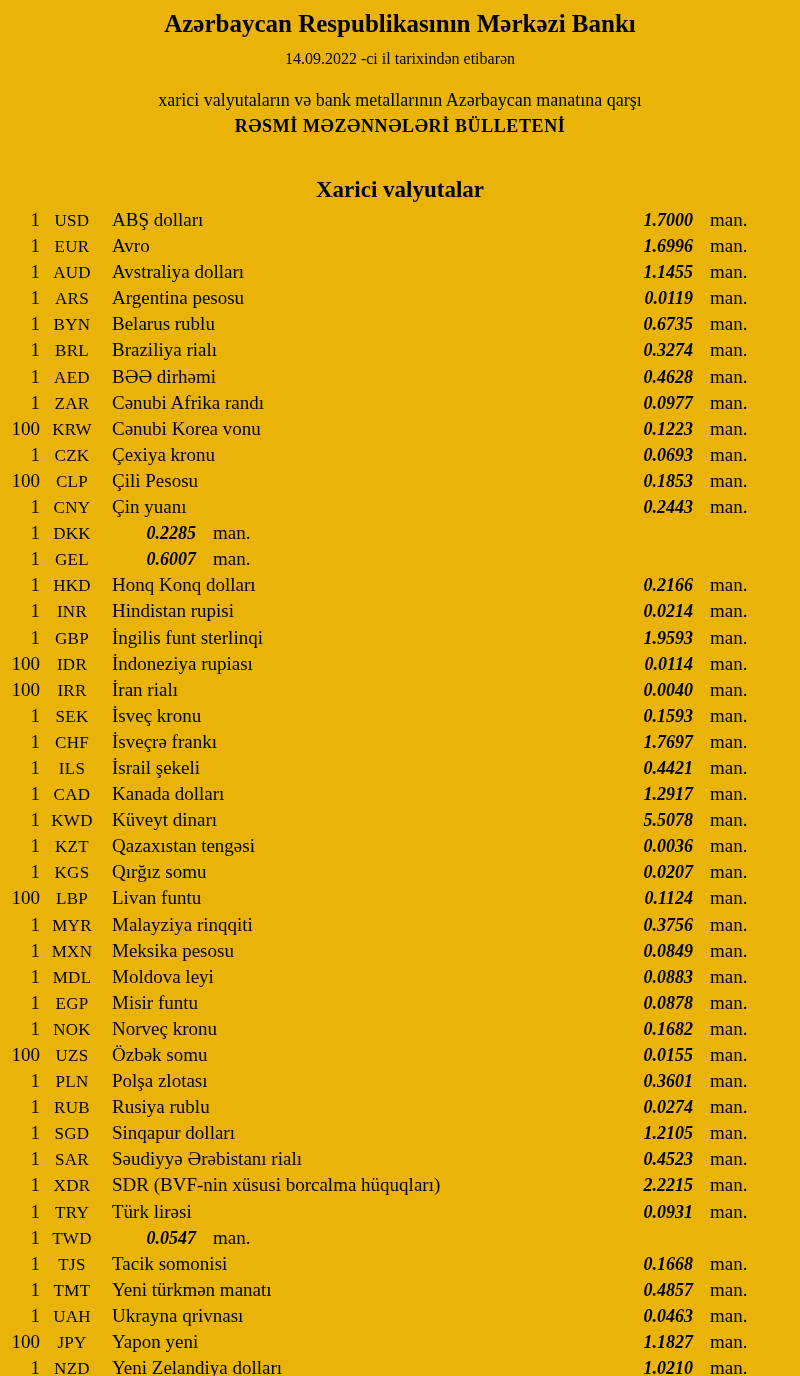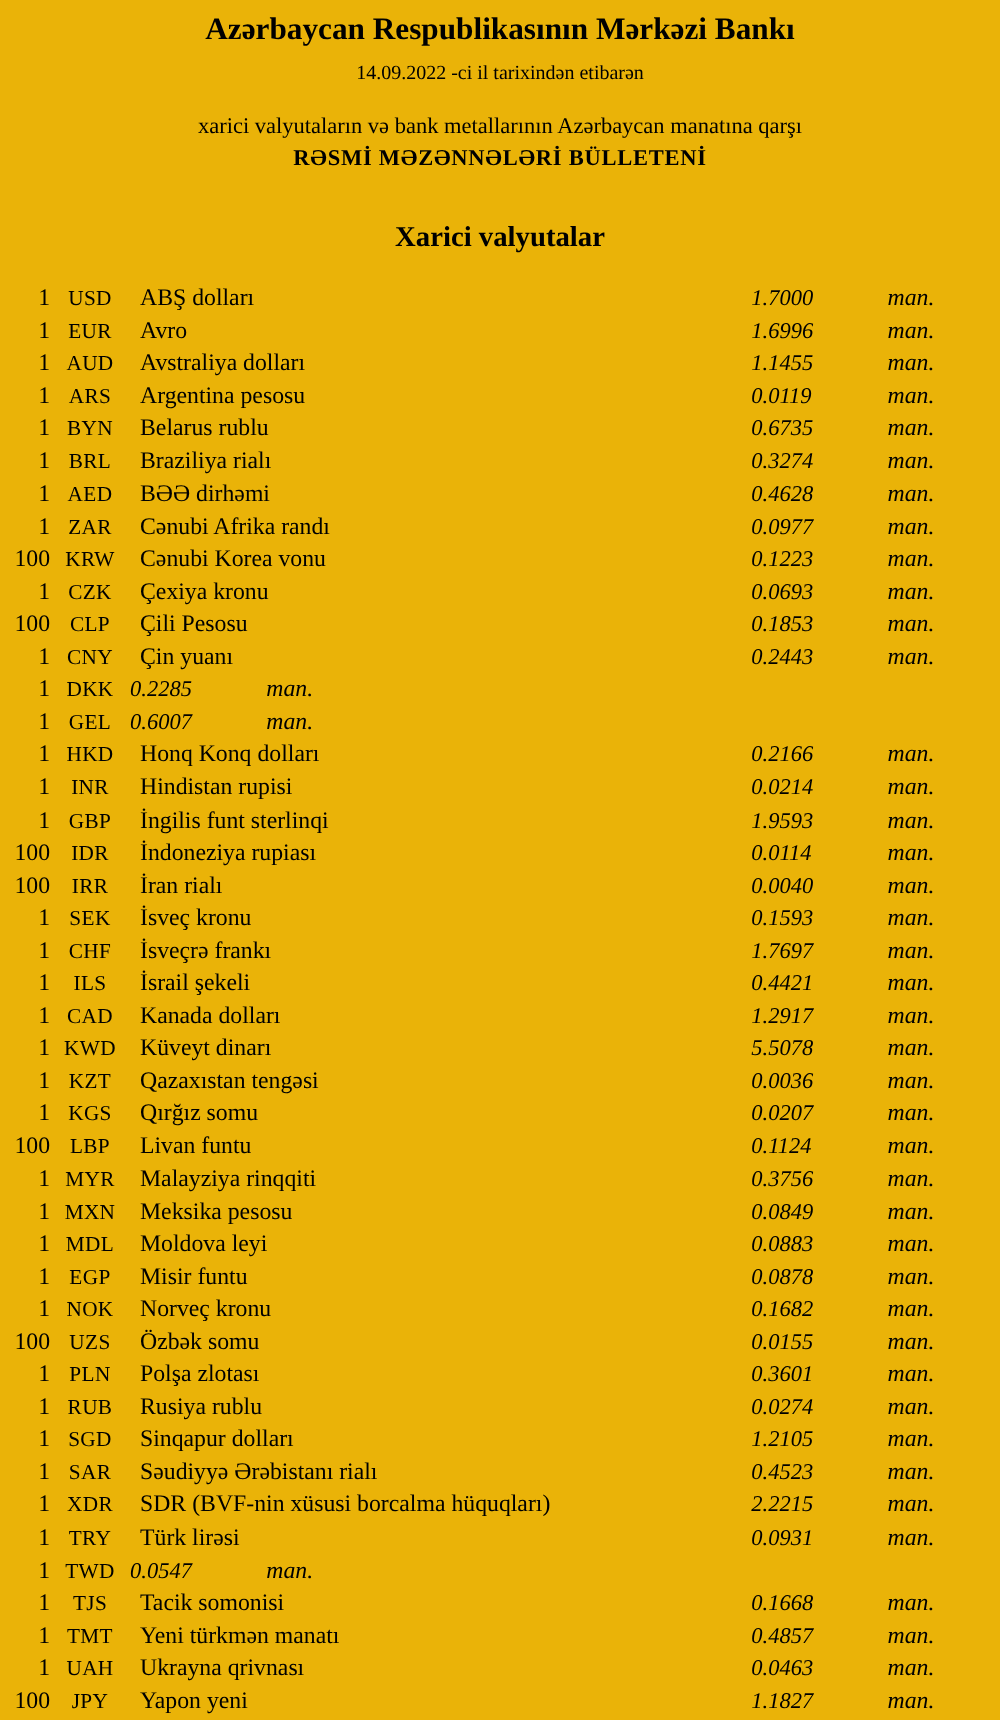--- a/index.html
+++ b/index.html
@@ -76,33 +76,31 @@
     letter-spacing: 0.3px;
     flex: 0 0 auto;
   }
   .cell-name {
     flex: 1 1 auto;
     padding-left: 8px;
     overflow: hidden;
   }
   .cell-rate {
     width: 92px;
-    text-align: left;
-    font-weight: normal;
+    text-align: right;
+    font-weight: bold;
     font-style: italic;
     font-size: 18px;
     flex: 0 0 auto;
-    margin-top: 18px;
   }
   .cell-unit {
     width: 64px;
     padding-left: 17px;
     text-align: left;
     flex: 0 0 auto;
-    font-style: italic;
   }
 </style>
 </head>
 <body>
 
 <div class="page">
 
   <div class="header">
     <div class="title">Azərbaycan Respublikasının Mərkəzi Bankı</div>
     <div class="date-line">14.09.2022 -ci il tarixindən etibarən</div>

